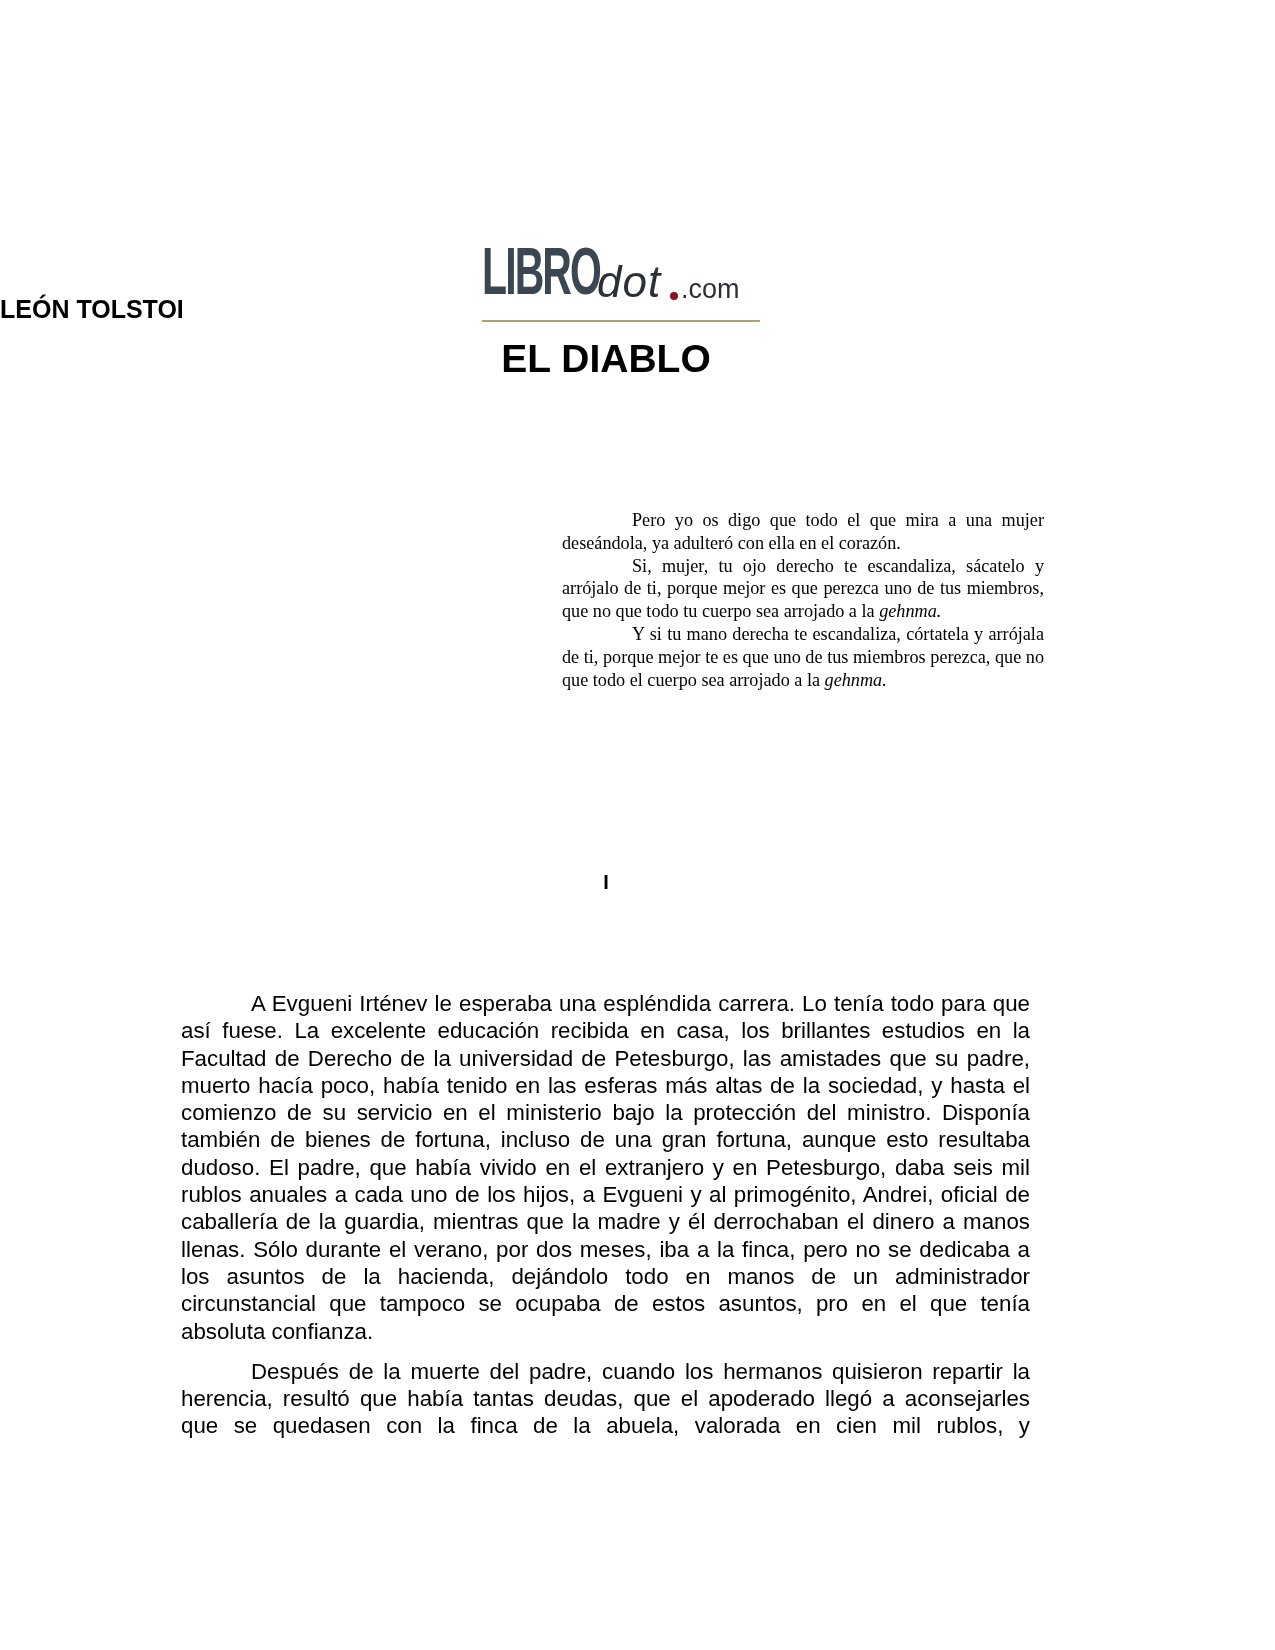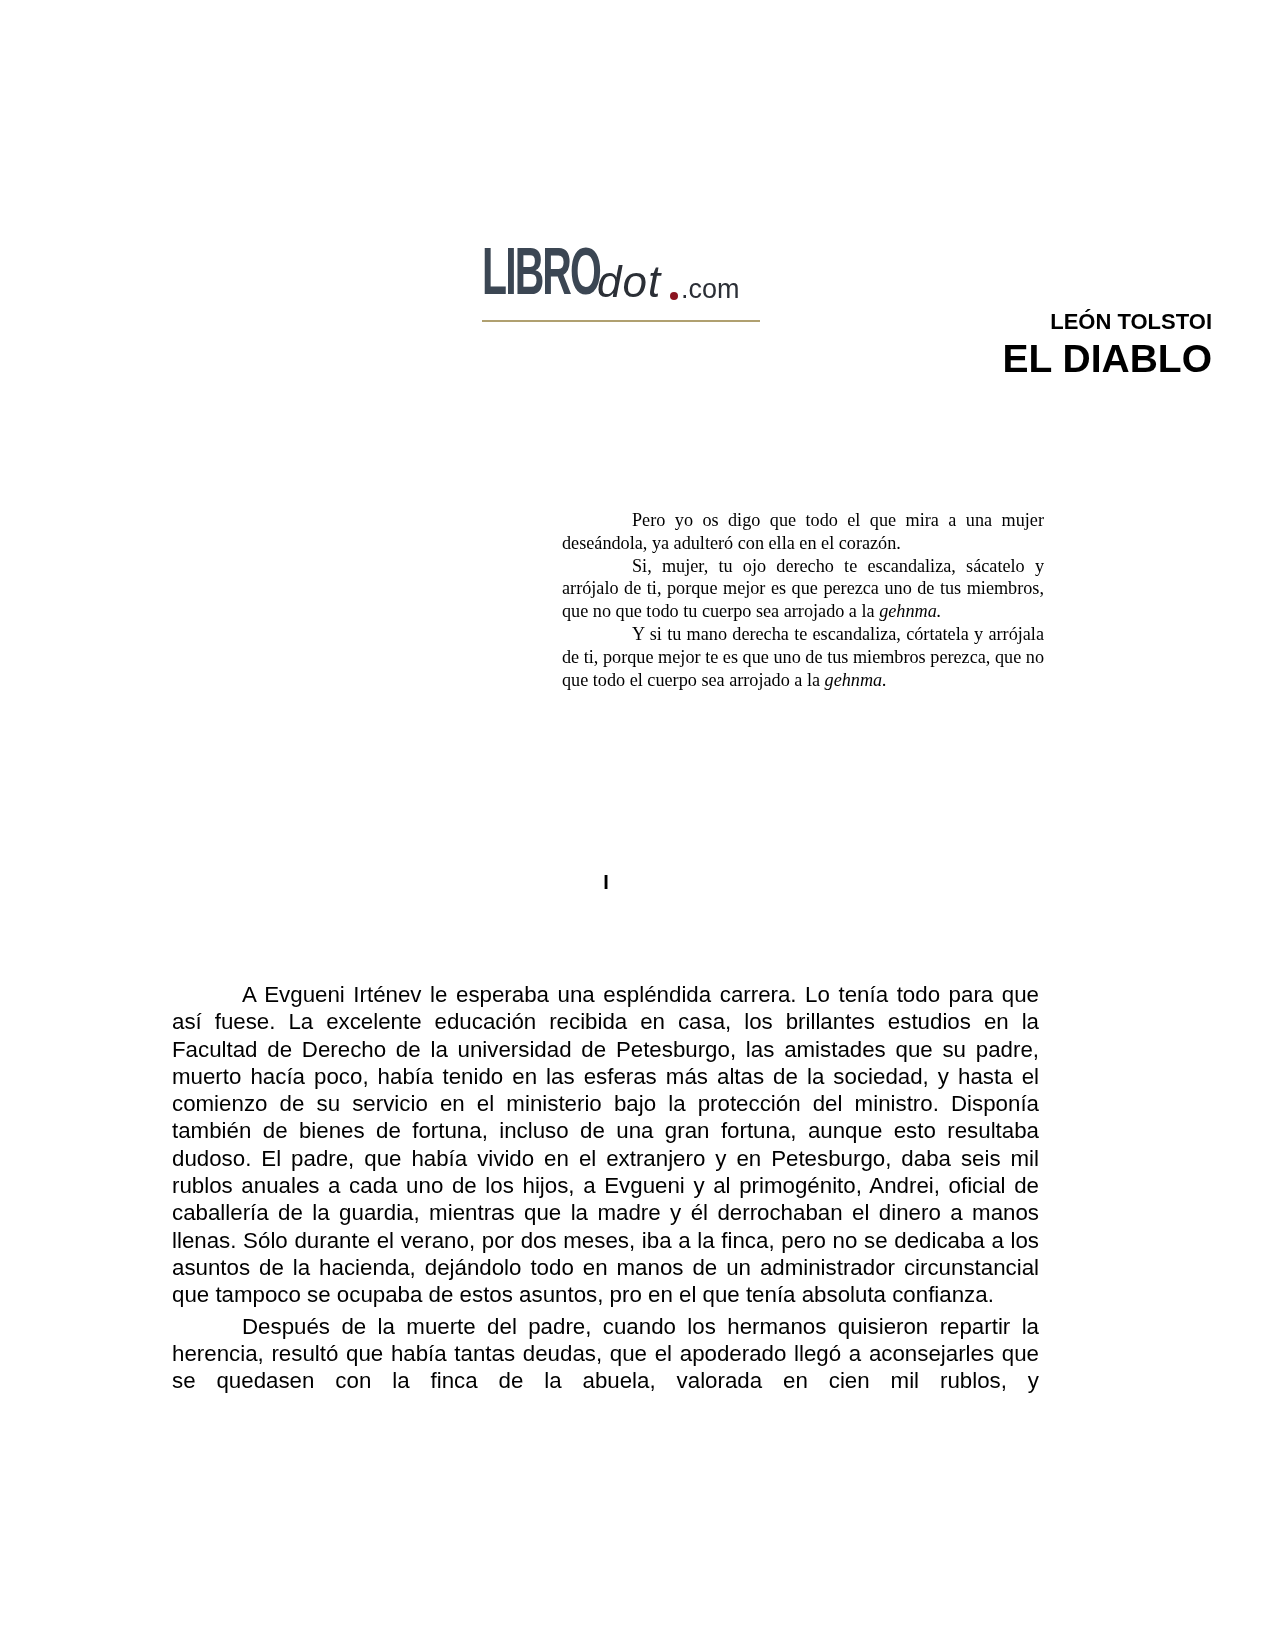--- a/index.html
+++ b/index.html
@@ -3,28 +3,28 @@
   <meta charset="utf-8">
   <style>
     html, body { margin: 0; padding: 0; background: #ffffff; }
     body { width: 1275px; height: 1650px; position: relative; overflow: hidden; font-family: "Liberation Sans", sans-serif; color: #000; }
     .logo { position: absolute; left: 482px; top: 190px; width: 278px; height: 92px; margin-top: 44px; }
     .logo-libro { position: absolute; left: 0; top: 4px; font-family: "Liberation Sans", sans-serif; font-weight: bold; font-size: 66px; color: #3b4653; letter-spacing: -3px; transform: scaleX(0.62); transform-origin: left top; line-height: 66px; }
     .logo-dot-word { position: absolute; left: 115px; top: 26px; font-family: Liberation Sans, sans-serif; font-style: italic; font-size: 44px; color: #2b2f36; line-height: 44px; letter-spacing: 1px; }
     .logo-red-dot { position: absolute; left: 188px; top: 58px; width: 8px; height: 8px; border-radius: 50%; background: #8b1420; }
     .logo-com { position: absolute; left: 199px; top: 44px; font-size: 27px; color: #2b2f36; line-height: 22px; }
     .logo-rule { position: absolute; left: 0; top: 86px; width: 278px; height: 2px; background: #b0a070; }
-    .author { position: absolute; left: 0; width: 1212px; top: 308px; text-align: right; font-weight: bold; font-size: 22px; line-height: 28px; }
-    .title { position: absolute; left: 0; width: 1212px; top: 336px; text-align: right; font-weight: bold; font-size: 39px; line-height: 46px; }
+    .author { position: absolute; left: 0; width: 1212px; top: 295px; text-align: left; font-weight: bold; font-size: 25px; line-height: 28px; }
+    .title { position: absolute; left: 0; width: 1212px; top: 336px; text-align: center; font-weight: bold; font-size: 39px; line-height: 46px; }
     .epigraph { position: absolute; left: 562px; top: 509px; width: 482px; font-size: 18.2px; line-height: 22.8px; text-align: justify; }
     .epigraph p { margin: 0; text-indent: 70px; font-family: Liberation Serif, serif; }
     .epigraph em { font-style: italic; }
     .chapter { position: absolute; left: 0; width: 1212px; top: 870px; text-align: center; font-weight: bold; font-size: 20px; line-height: 24px; }
     .body-text { position: absolute; left: 168px; top: 977px; width: 875px; font-size: 22.3px; line-height: 27.3px; text-align: justify; }
-    .body-text p { margin: 4px; text-indent: 70px; }
+    .body-text p { margin: 13px; text-indent: 70px; }
     .body-text p.last { text-align-last: justify; }
   </style>
 </head>
 <body>
 
 <div class="logo">
   <span class="logo-libro">LIBRO</span>
   <span class="logo-dot-word">dot</span>
   <span class="logo-red-dot"></span>
   <span class="logo-com">.com</span>

